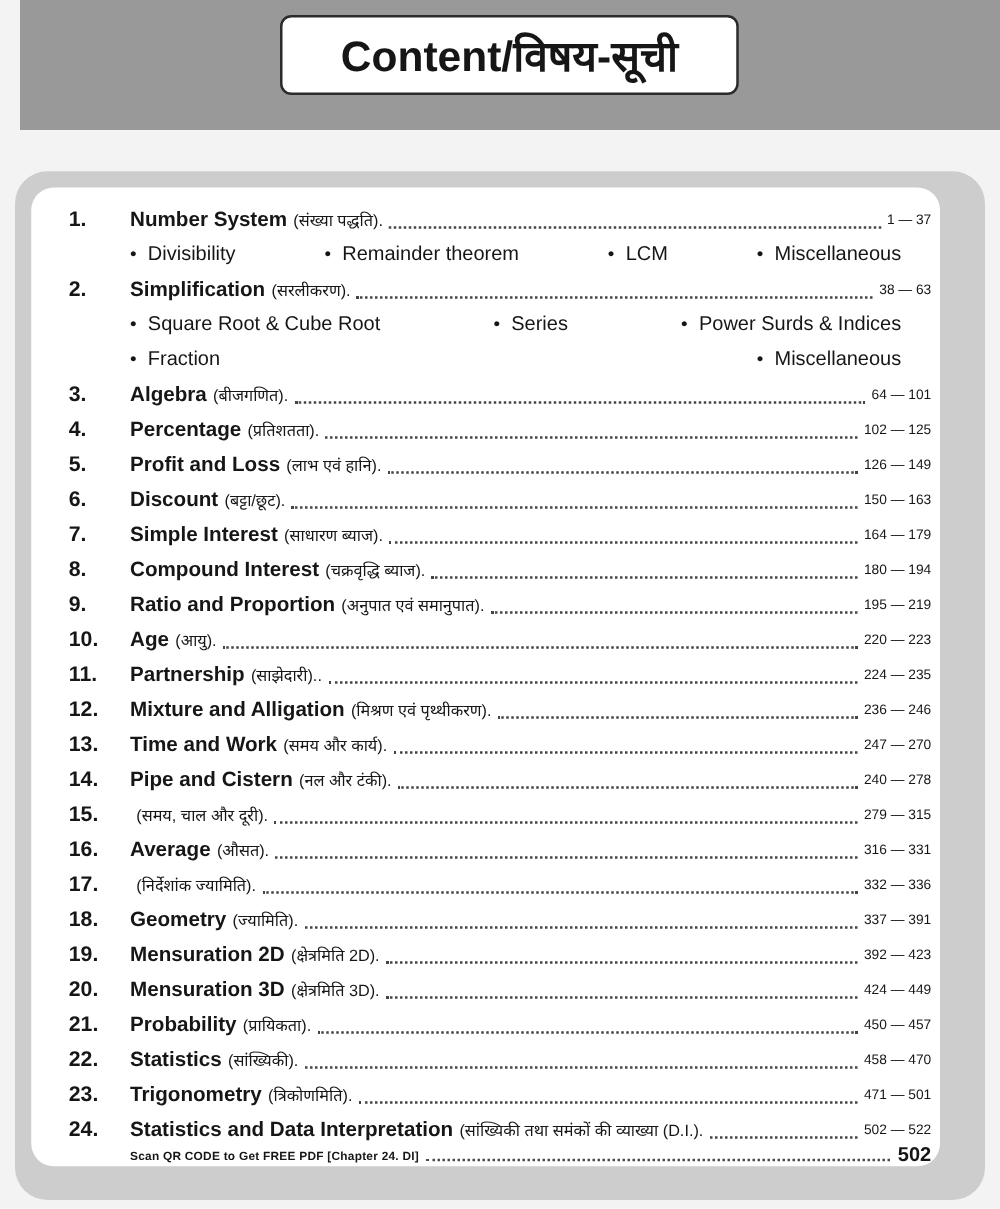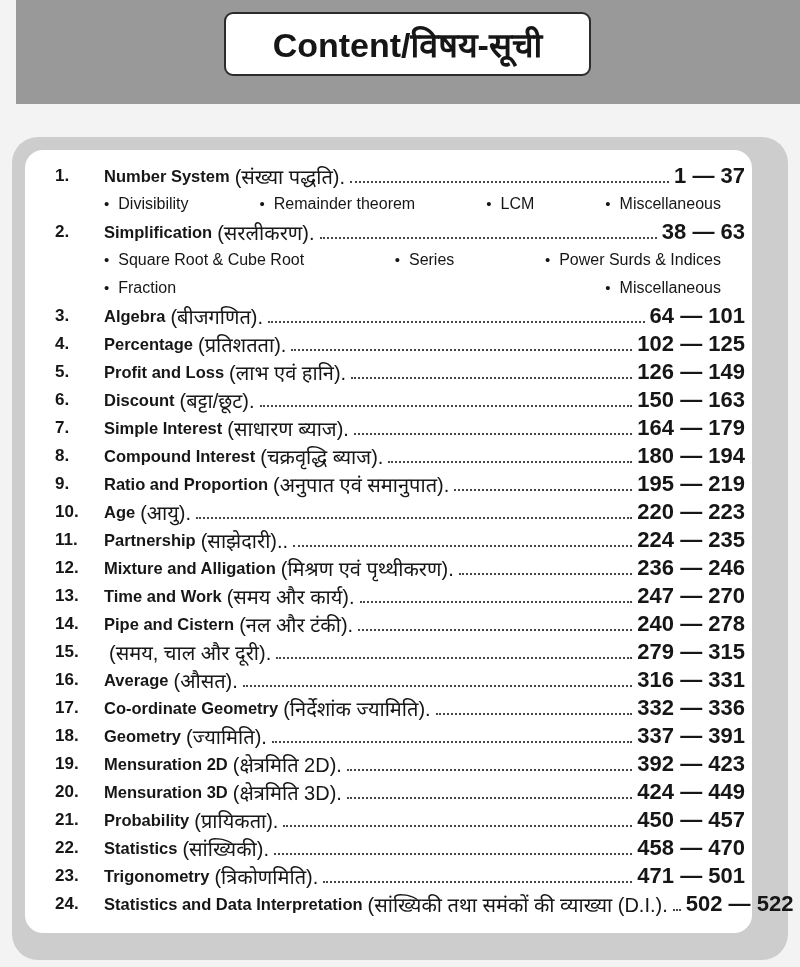--- a/index.html
+++ b/index.html
@@ -60,31 +60,31 @@
     align-items: center;
     height: 28px;
   }
   .num {
     width: 49px;
     flex: 0 0 49px;
     font-weight: bold;
     font-size: 17px;
   }
   .t-en { font-size: 16.5px; white-space: nowrap; font-weight: bold; }
-  .t-hi { font-size: 20px; white-space: nowrap; margin-left: 5px; }
+  .t-hi { font-size: 13px; white-space: nowrap; margin-left: 5px; }
   .leader {
     flex: 1 1 auto;
     min-width: 8px;
     height: 12px;
     border-bottom: 2px dotted #454545;
     margin: 0 5px;
   }
   .pages {
-    font-weight: bold;
-    font-size: 22px;
+    font-weight: normal;
+    font-size: 11px;
     white-space: nowrap;
   }
   .sub-row {
     display: flex;
     align-items: center;
     height: 28px;
     padding-left: 49px;
     font-size: 16px;
     justify-content: space-between;
   }
@@ -247,21 +247,20 @@
         </div>
         <div class="toc-row">
           <span class="num">16.</span>
           <span class="t-en">Average</span>
           <span class="t-hi">(औसत).</span>
           <span class="leader"></span>
           <span class="pages">316 — 331</span>
         </div>
         <div class="toc-row">
           <span class="num">17.</span>
-          <span class="t-en">Co-ordinate Geometry</span>
           <span class="t-hi">(निर्देशांक ज्यामिति).</span>
           <span class="leader"></span>
           <span class="pages">332 — 336</span>
         </div>
         <div class="toc-row">
           <span class="num">18.</span>
           <span class="t-en">Geometry</span>
           <span class="t-hi">(ज्यामिति).</span>
           <span class="leader"></span>
           <span class="pages">337 — 391</span>
@@ -302,14 +301,19 @@
           <span class="pages">471 — 501</span>
         </div>
         <div class="toc-row">
           <span class="num">24.</span>
           <span class="t-en">Statistics and Data Interpretation</span>
           <span class="t-hi">(सांख्यिकी तथा समंकों की व्याख्या (D.I.).</span>
           <span class="leader"></span>
           <span class="pages">502 — 522</span>
         </div>
       </div>
+    <div class="footer-row">
+      <span class="footer-note">Scan QR CODE to Get FREE PDF [Chapter 24. DI]</span>
+      <span class="footer-leader"></span>
+      <span class="footer-page">502</span>
+    </div>
   </div>
 </div>
 
 </body></html>

